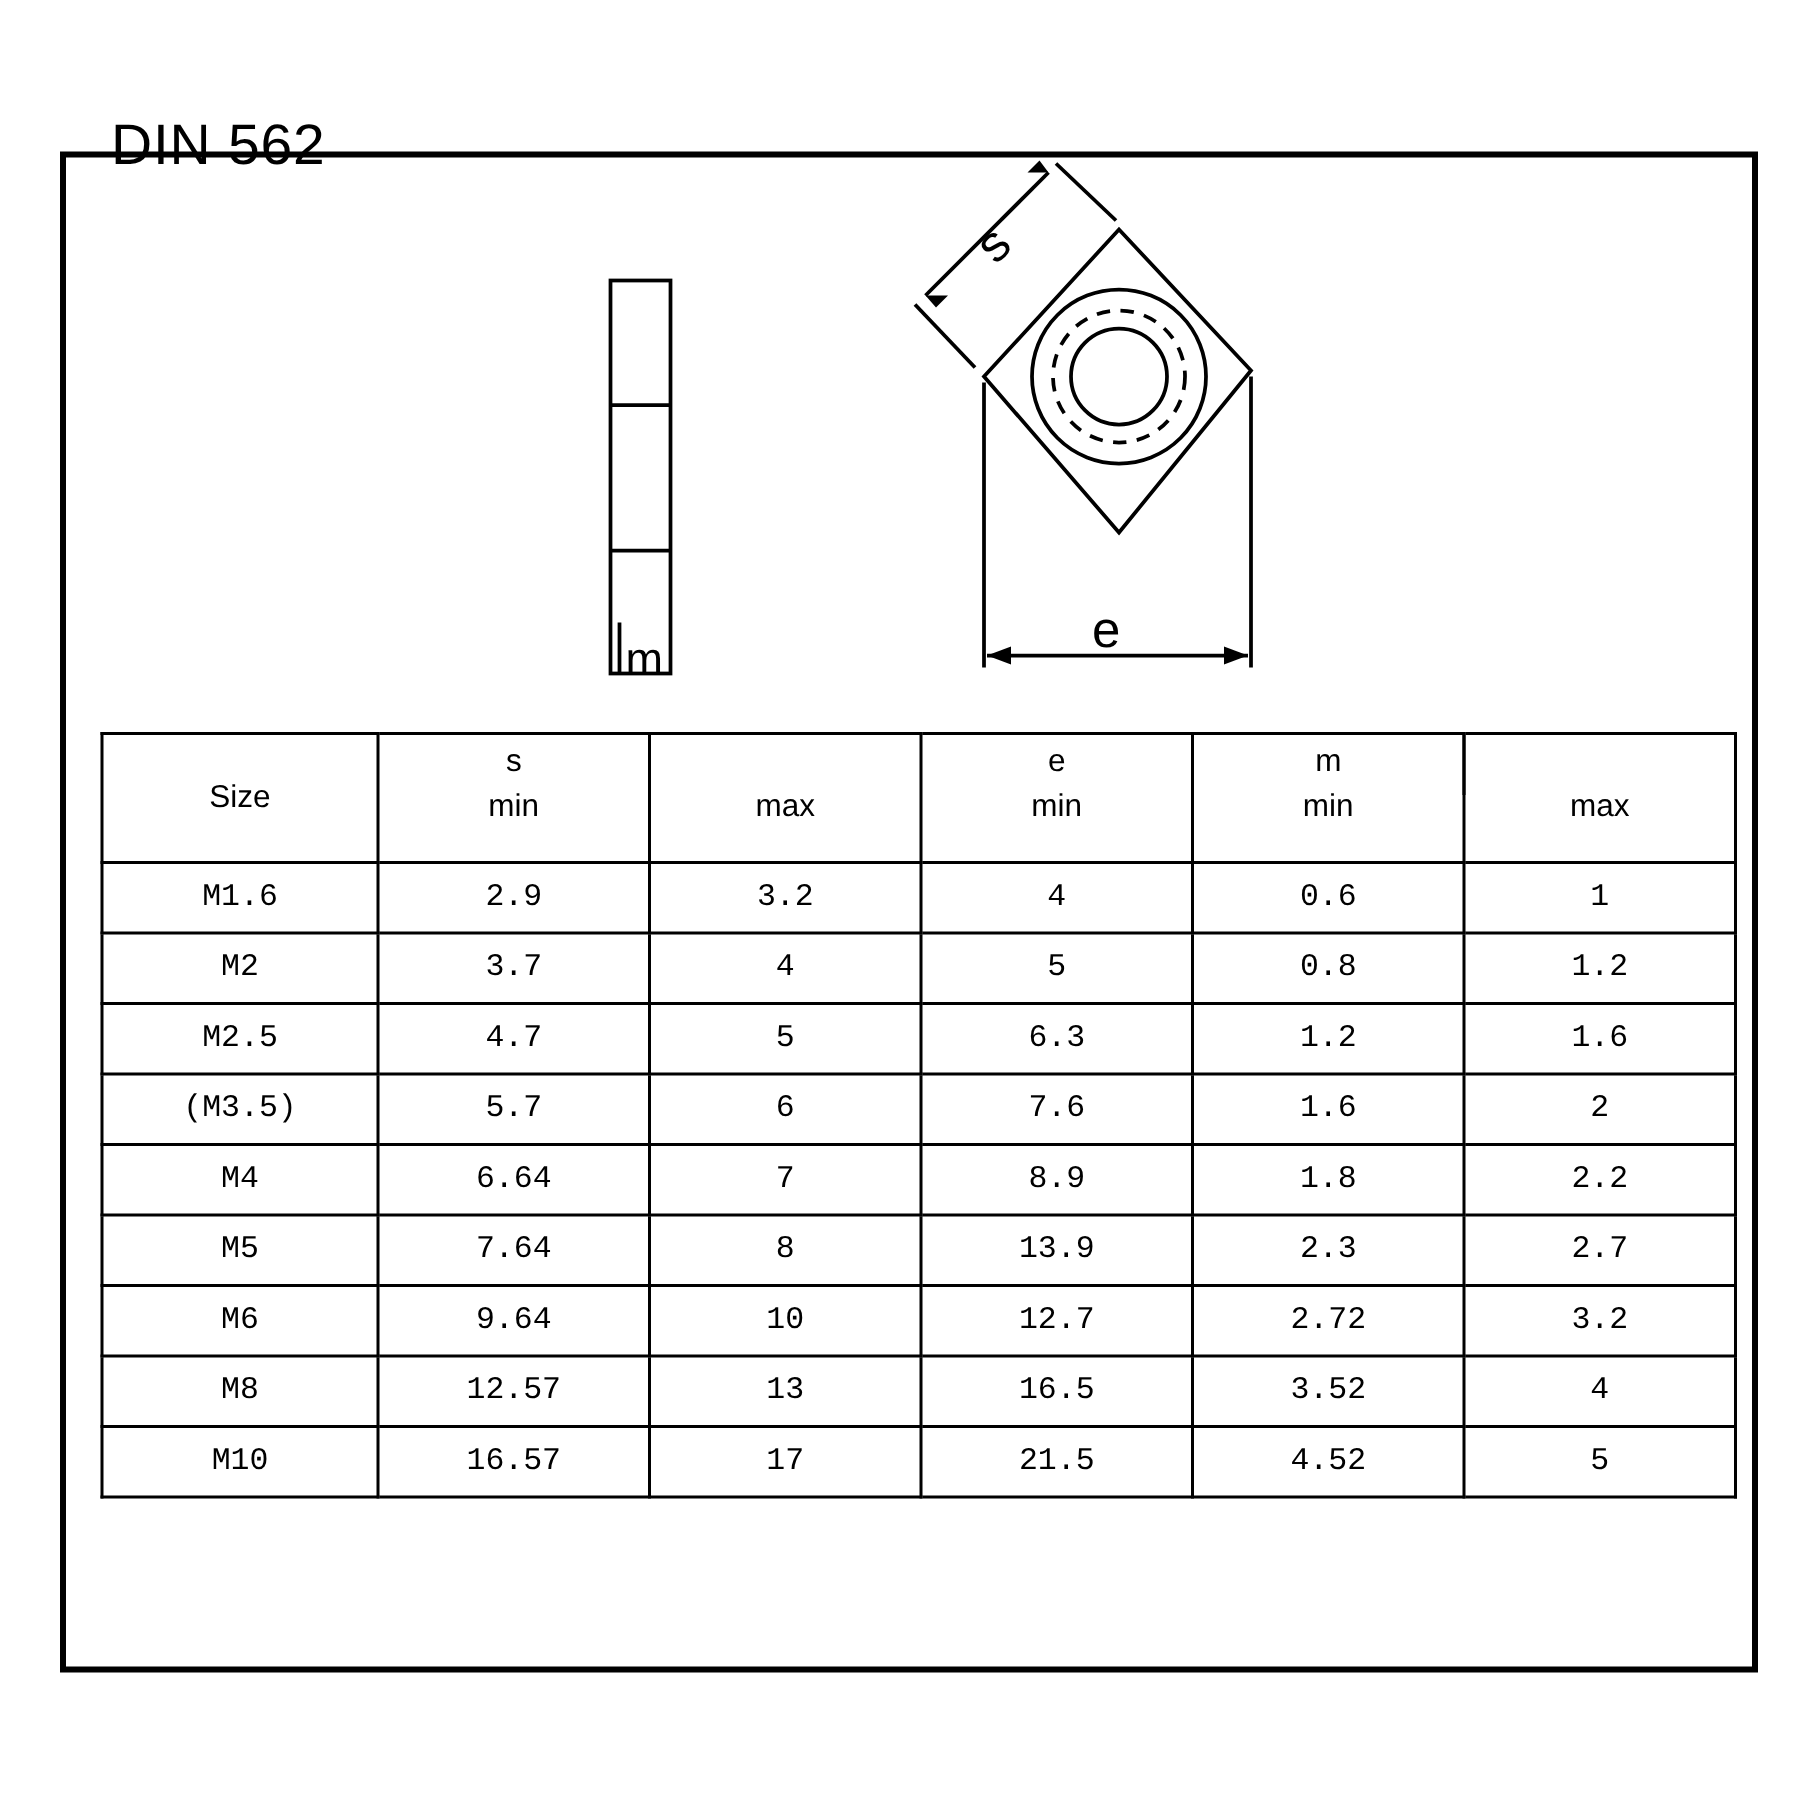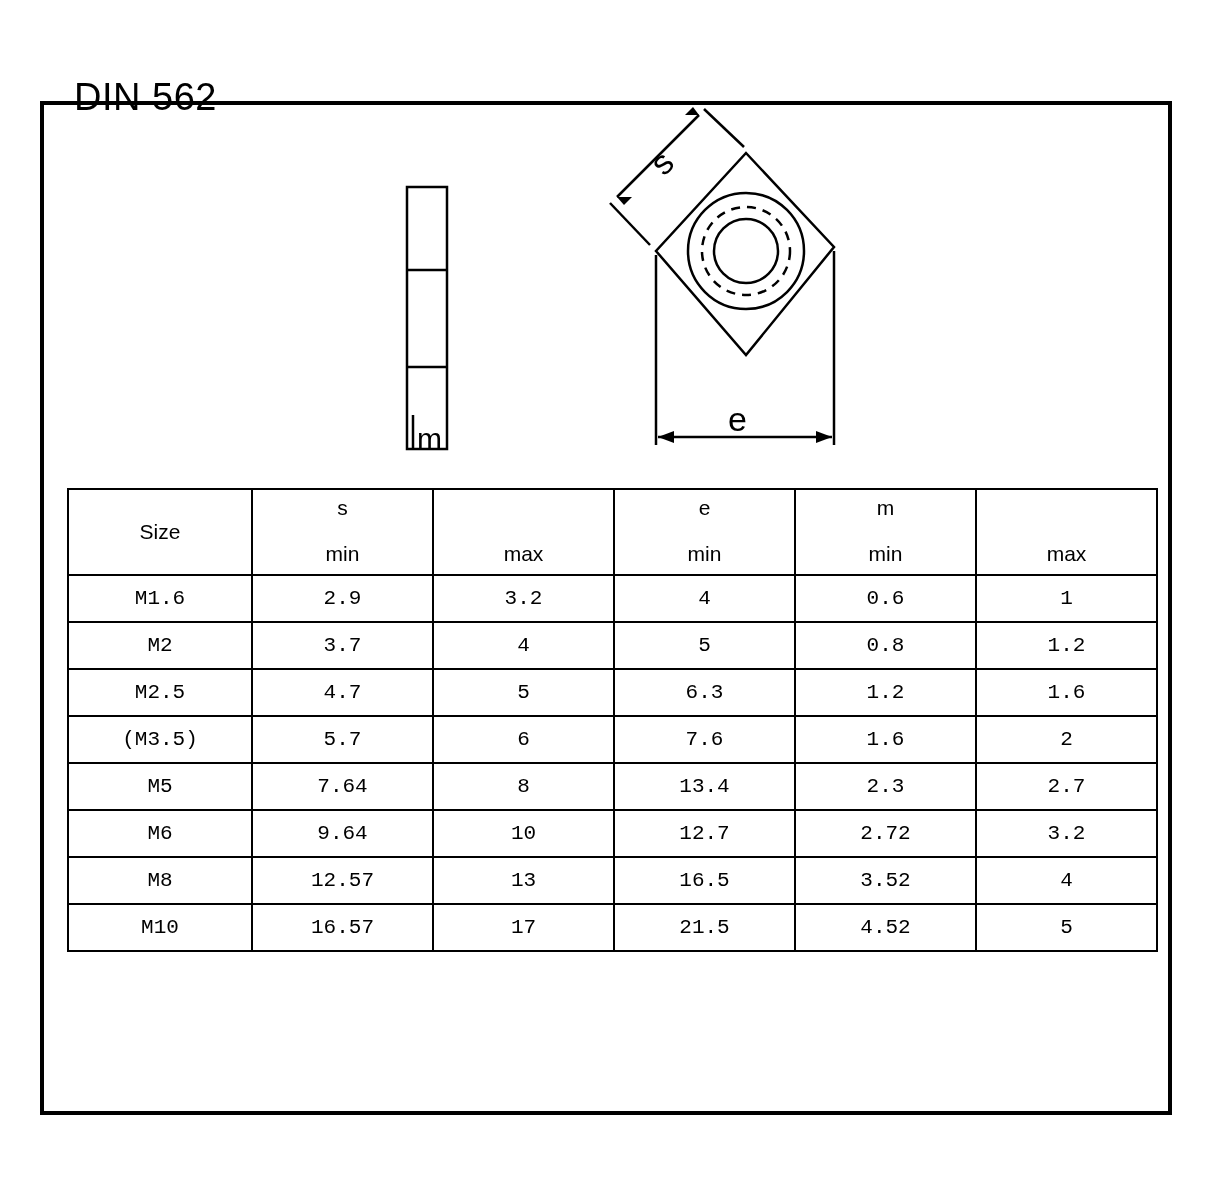--- a/index.html
+++ b/index.html
@@ -85,21 +85,21 @@
   .head-group {
     position: absolute;
     left: 0; right: 0;
     top: 6px;
     font-size: 21px;
     text-align: center;
   }
   .head-sub {
     position: absolute;
     left: 0; right: 0;
-    bottom: 8px;
+    bottom: 24px;
     font-size: 21px;
     text-align: center;
     margin-top: 32px;
   }
   .head-size {
     height: 84px !important;
     font-size: 21px;
   }
   
   .grp-tick {
@@ -227,24 +227,32 @@
         </tr>
         <tr>
           <td class="row-cell col-size">(M3.5)</td>
           <td class="row-cell col-num">5.7</td>
           <td class="row-cell col-num">6</td>
           <td class="row-cell col-num">7.6</td>
           <td class="row-cell col-num">1.6</td>
           <td class="row-cell col-num">2</td>
         </tr>
         <tr>
+          <td class="row-cell col-size">M4</td>
+          <td class="row-cell col-num">6.64</td>
+          <td class="row-cell col-num">7</td>
+          <td class="row-cell col-num">8.9</td>
+          <td class="row-cell col-num">1.8</td>
+          <td class="row-cell col-num">2.2</td>
+        </tr>
+        <tr>
           <td class="row-cell col-size">M5</td>
           <td class="row-cell col-num">7.64</td>
           <td class="row-cell col-num">8</td>
-          <td class="row-cell col-num">13.4</td>
+          <td class="row-cell col-num">13.9</td>
           <td class="row-cell col-num">2.3</td>
           <td class="row-cell col-num">2.7</td>
         </tr>
         <tr>
           <td class="row-cell col-size">M6</td>
           <td class="row-cell col-num">9.64</td>
           <td class="row-cell col-num">10</td>
           <td class="row-cell col-num">12.7</td>
           <td class="row-cell col-num">2.72</td>
           <td class="row-cell col-num">3.2</td>

